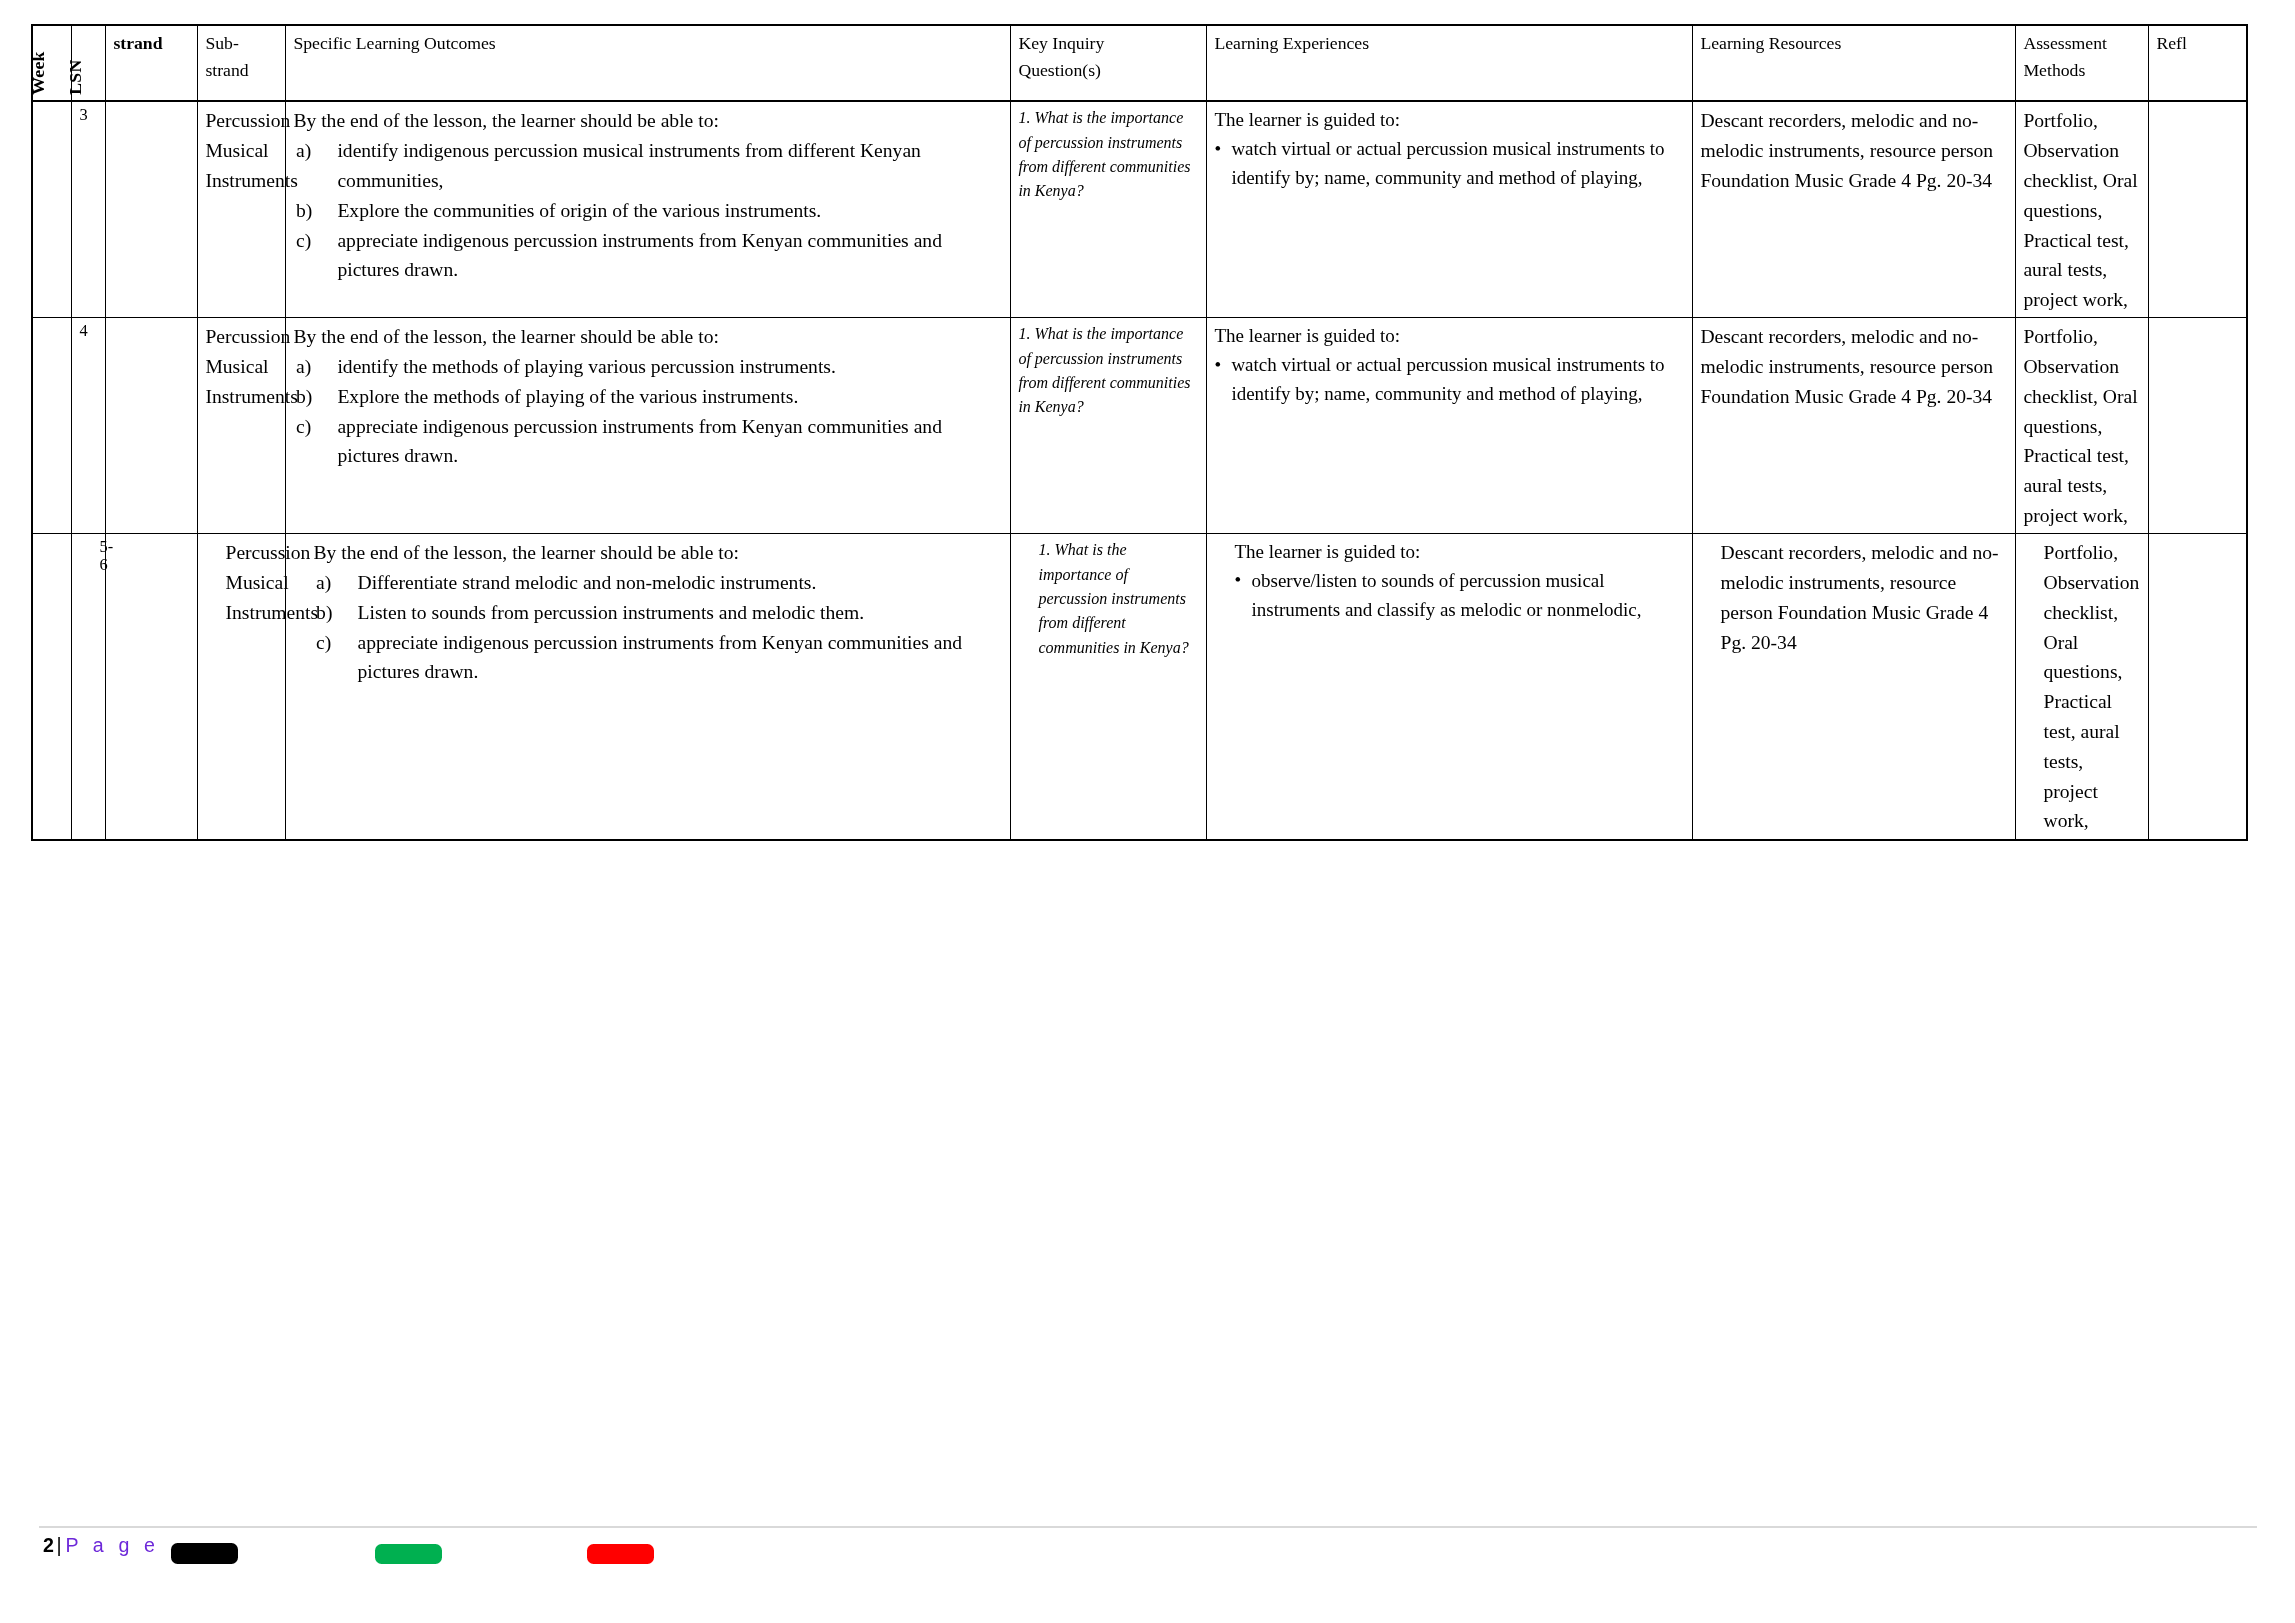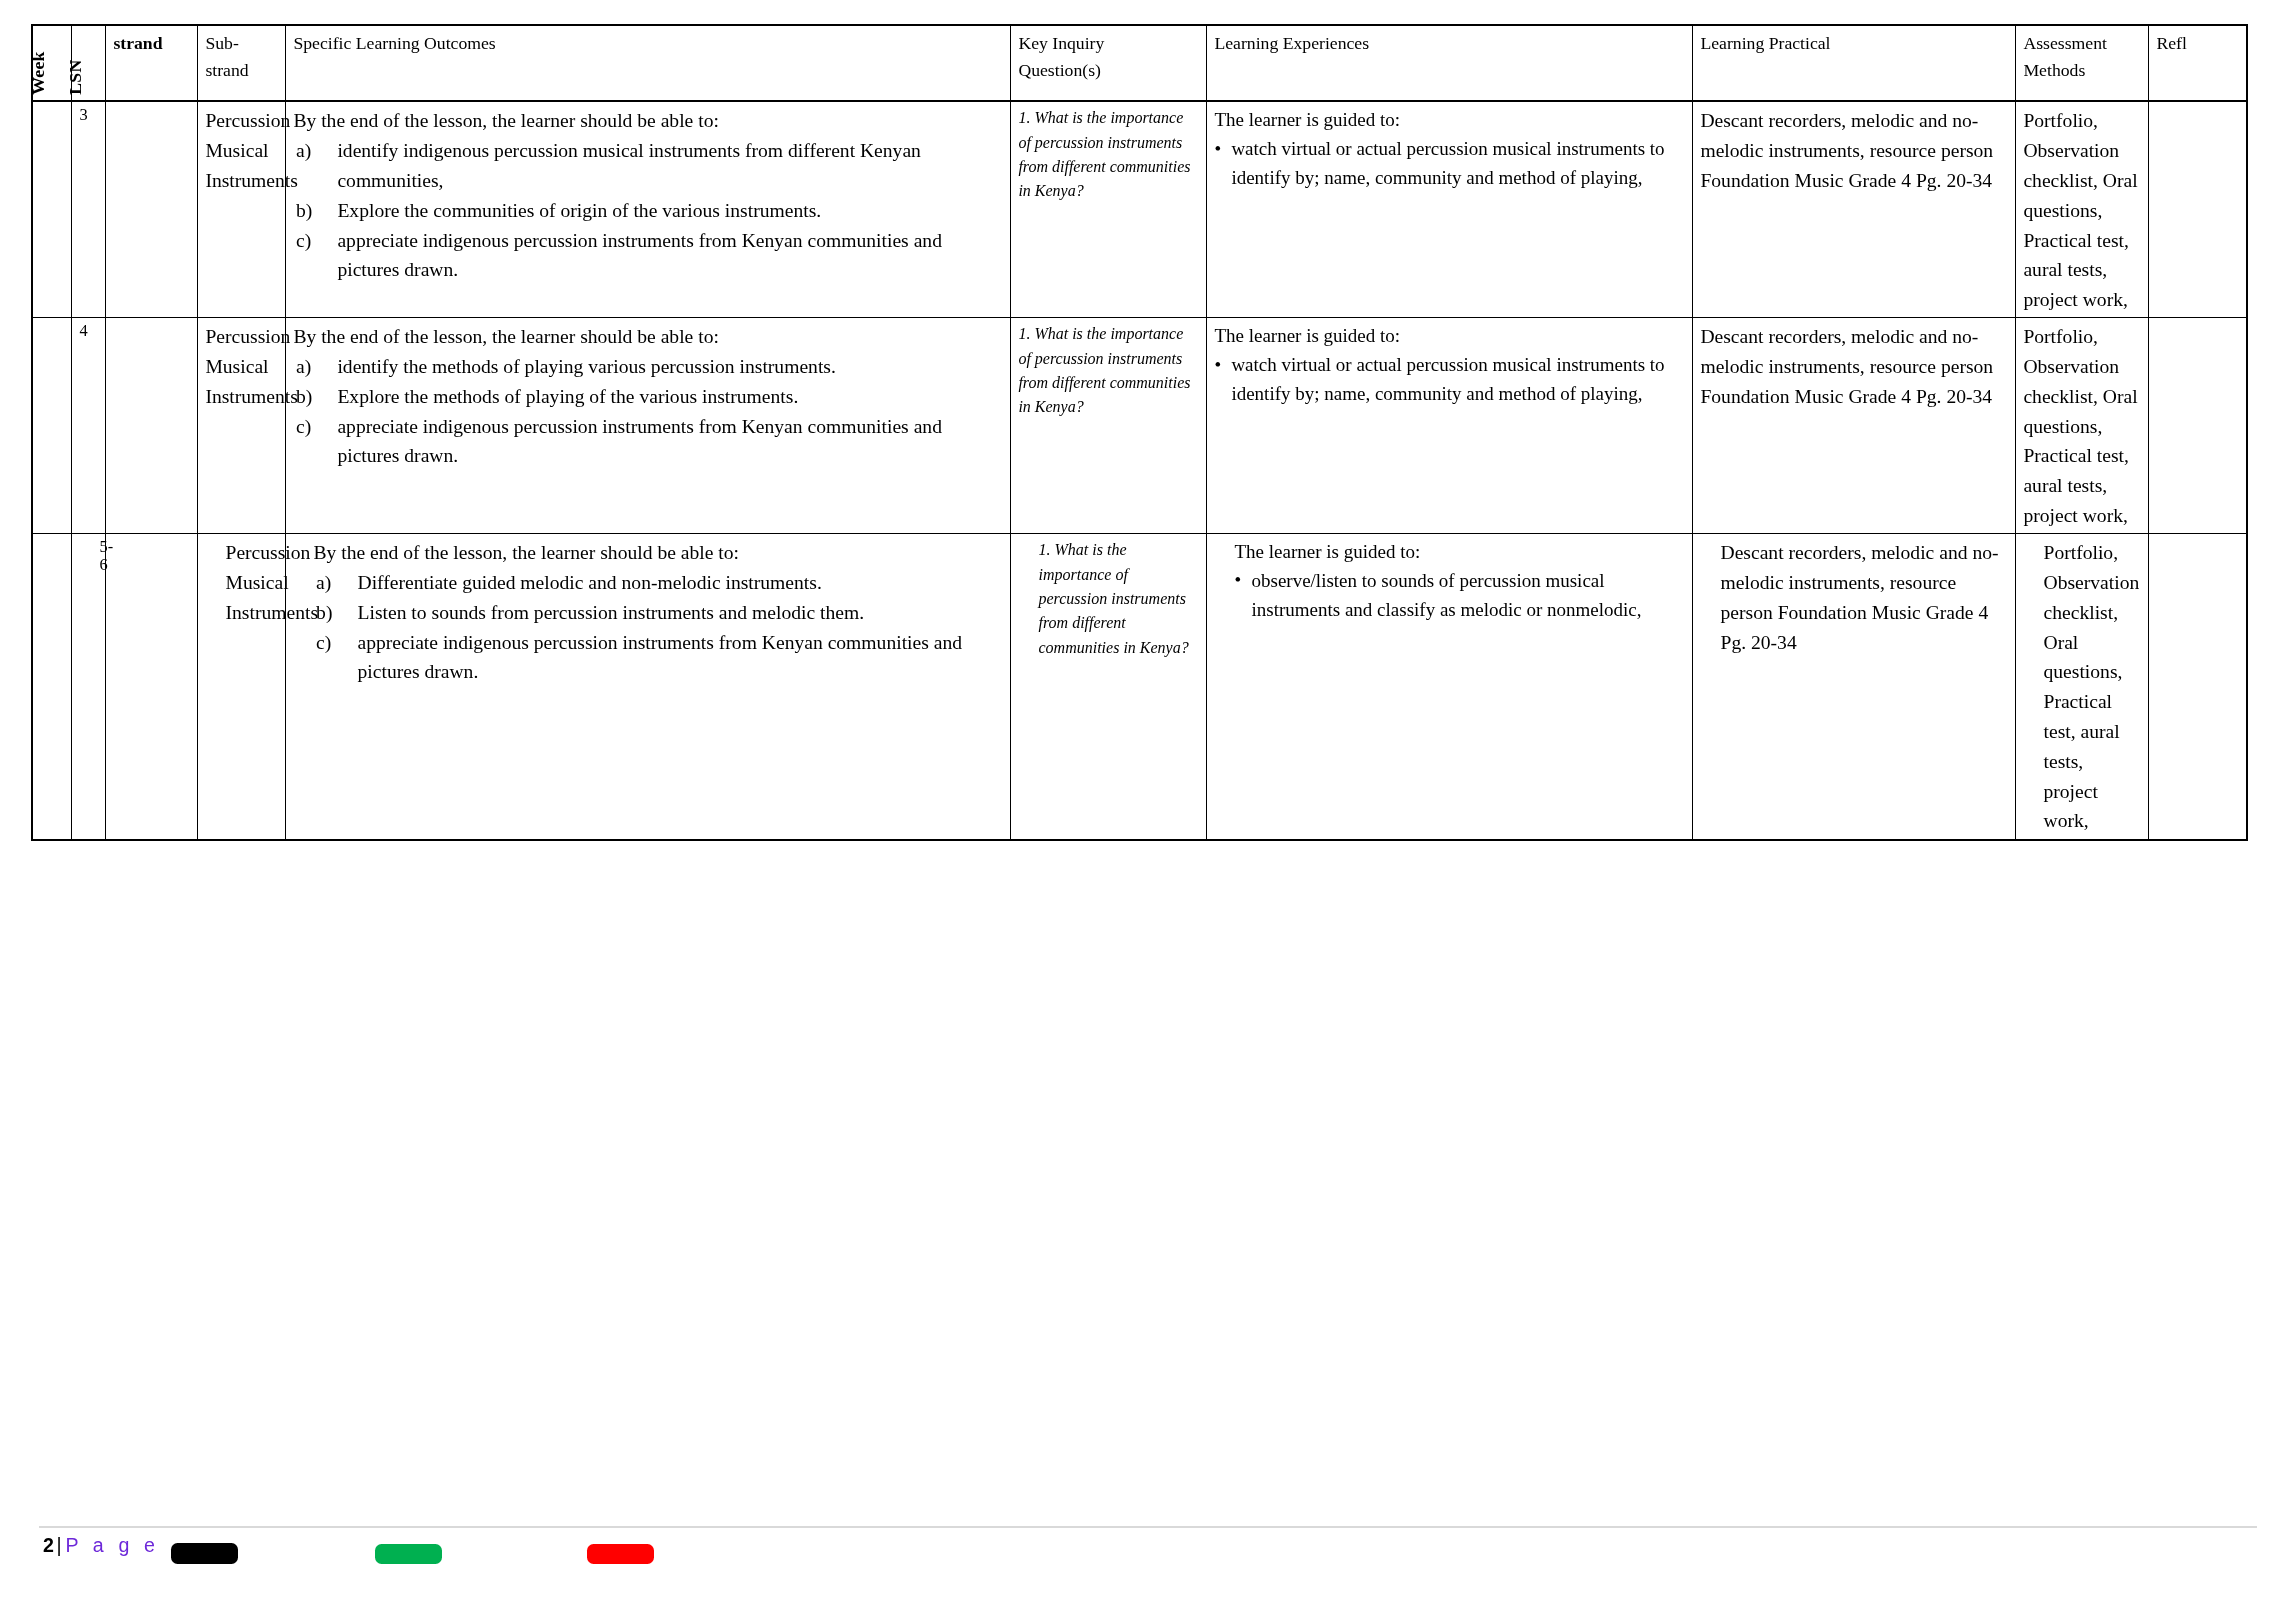--- a/index.html
+++ b/index.html
@@ -200,21 +200,21 @@
             </span>
         </th>
         <th class="h-strand">strand</th>
         <th>Sub-strand</th>
         <th>Specific Learning Outcomes</th>
         <th>
           <span>Key Inquiry</span><br>
           <span>Question(s)</span>
         </th>
         <th>Learning Experiences</th>
-        <th>Learning Practical</th>
+        <th>Learning Resources</th>
         <th>
           <span>Assessment</span><br>
           <span>Methods</span>
         </th>
         <th class="last">Refl</th>
       </tr>
     </thead>
     <tbody>
 
       <tr>
@@ -268,21 +268,21 @@
       </tr>
 
       <tr>
         <td class="first body-cell"></td>
         <td class="lsn">5-6</td>
         <td class="body-cell"></td>
         <td class="body-cell">Percussion Musical Instruments</td>
         <td class="body-cell">
           <span class="lead">By the end of the lesson, the learner should be able to:</span>
           <ol class="abc">
-            <li><span class="mk">a)</span><span>Differentiate guided melodic and non-melodic instruments.</span></li>
+            <li><span class="mk">a)</span><span>Differentiate strand melodic and non-melodic instruments.</span></li>
             <li><span class="mk">b)</span><span>Listen to sounds from percussion instruments and melodic them.</span></li>
             <li><span class="mk">c)</span><span>appreciate indigenous percussion instruments from Kenyan communities and pictures drawn.</span></li>
           </ol>
         </td>
         <td class="narrow kiq">1. What is the importance of percussion instruments from different communities in Kenya?</td>
         <td class="narrow">
           <span class="lead">The learner is guided to:</span>
           <ul class="bul">
             <li><span class="dot">•</span><span>observe/listen to sounds of percussion musical instruments and classify as melodic or nonmelodic,</span></li>
           </ul>

